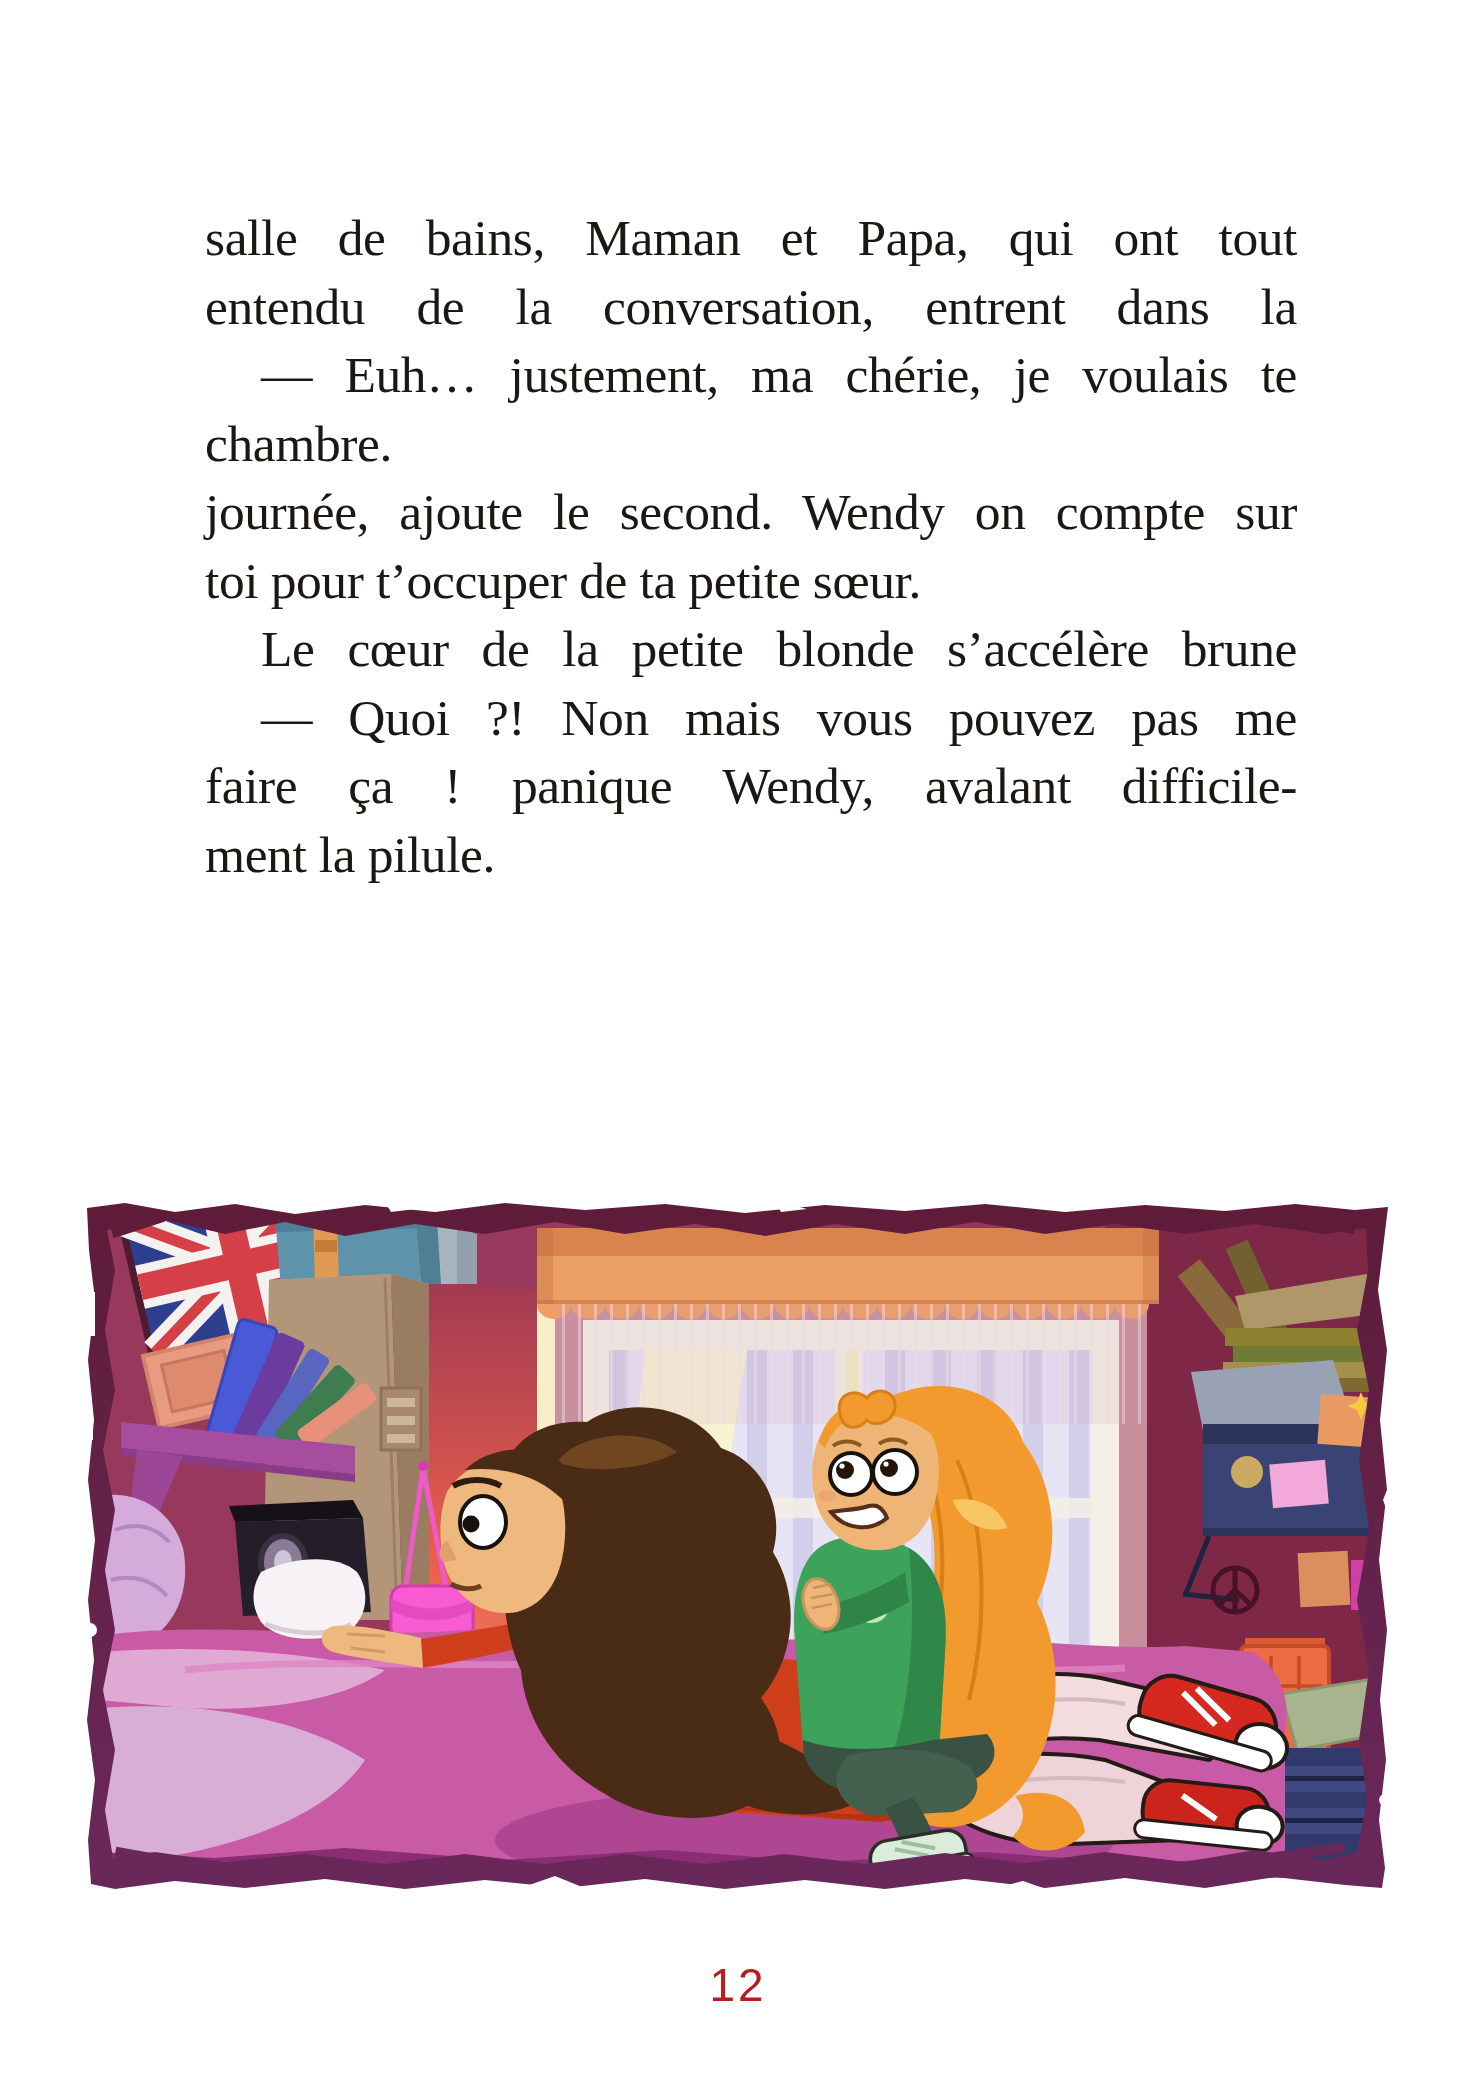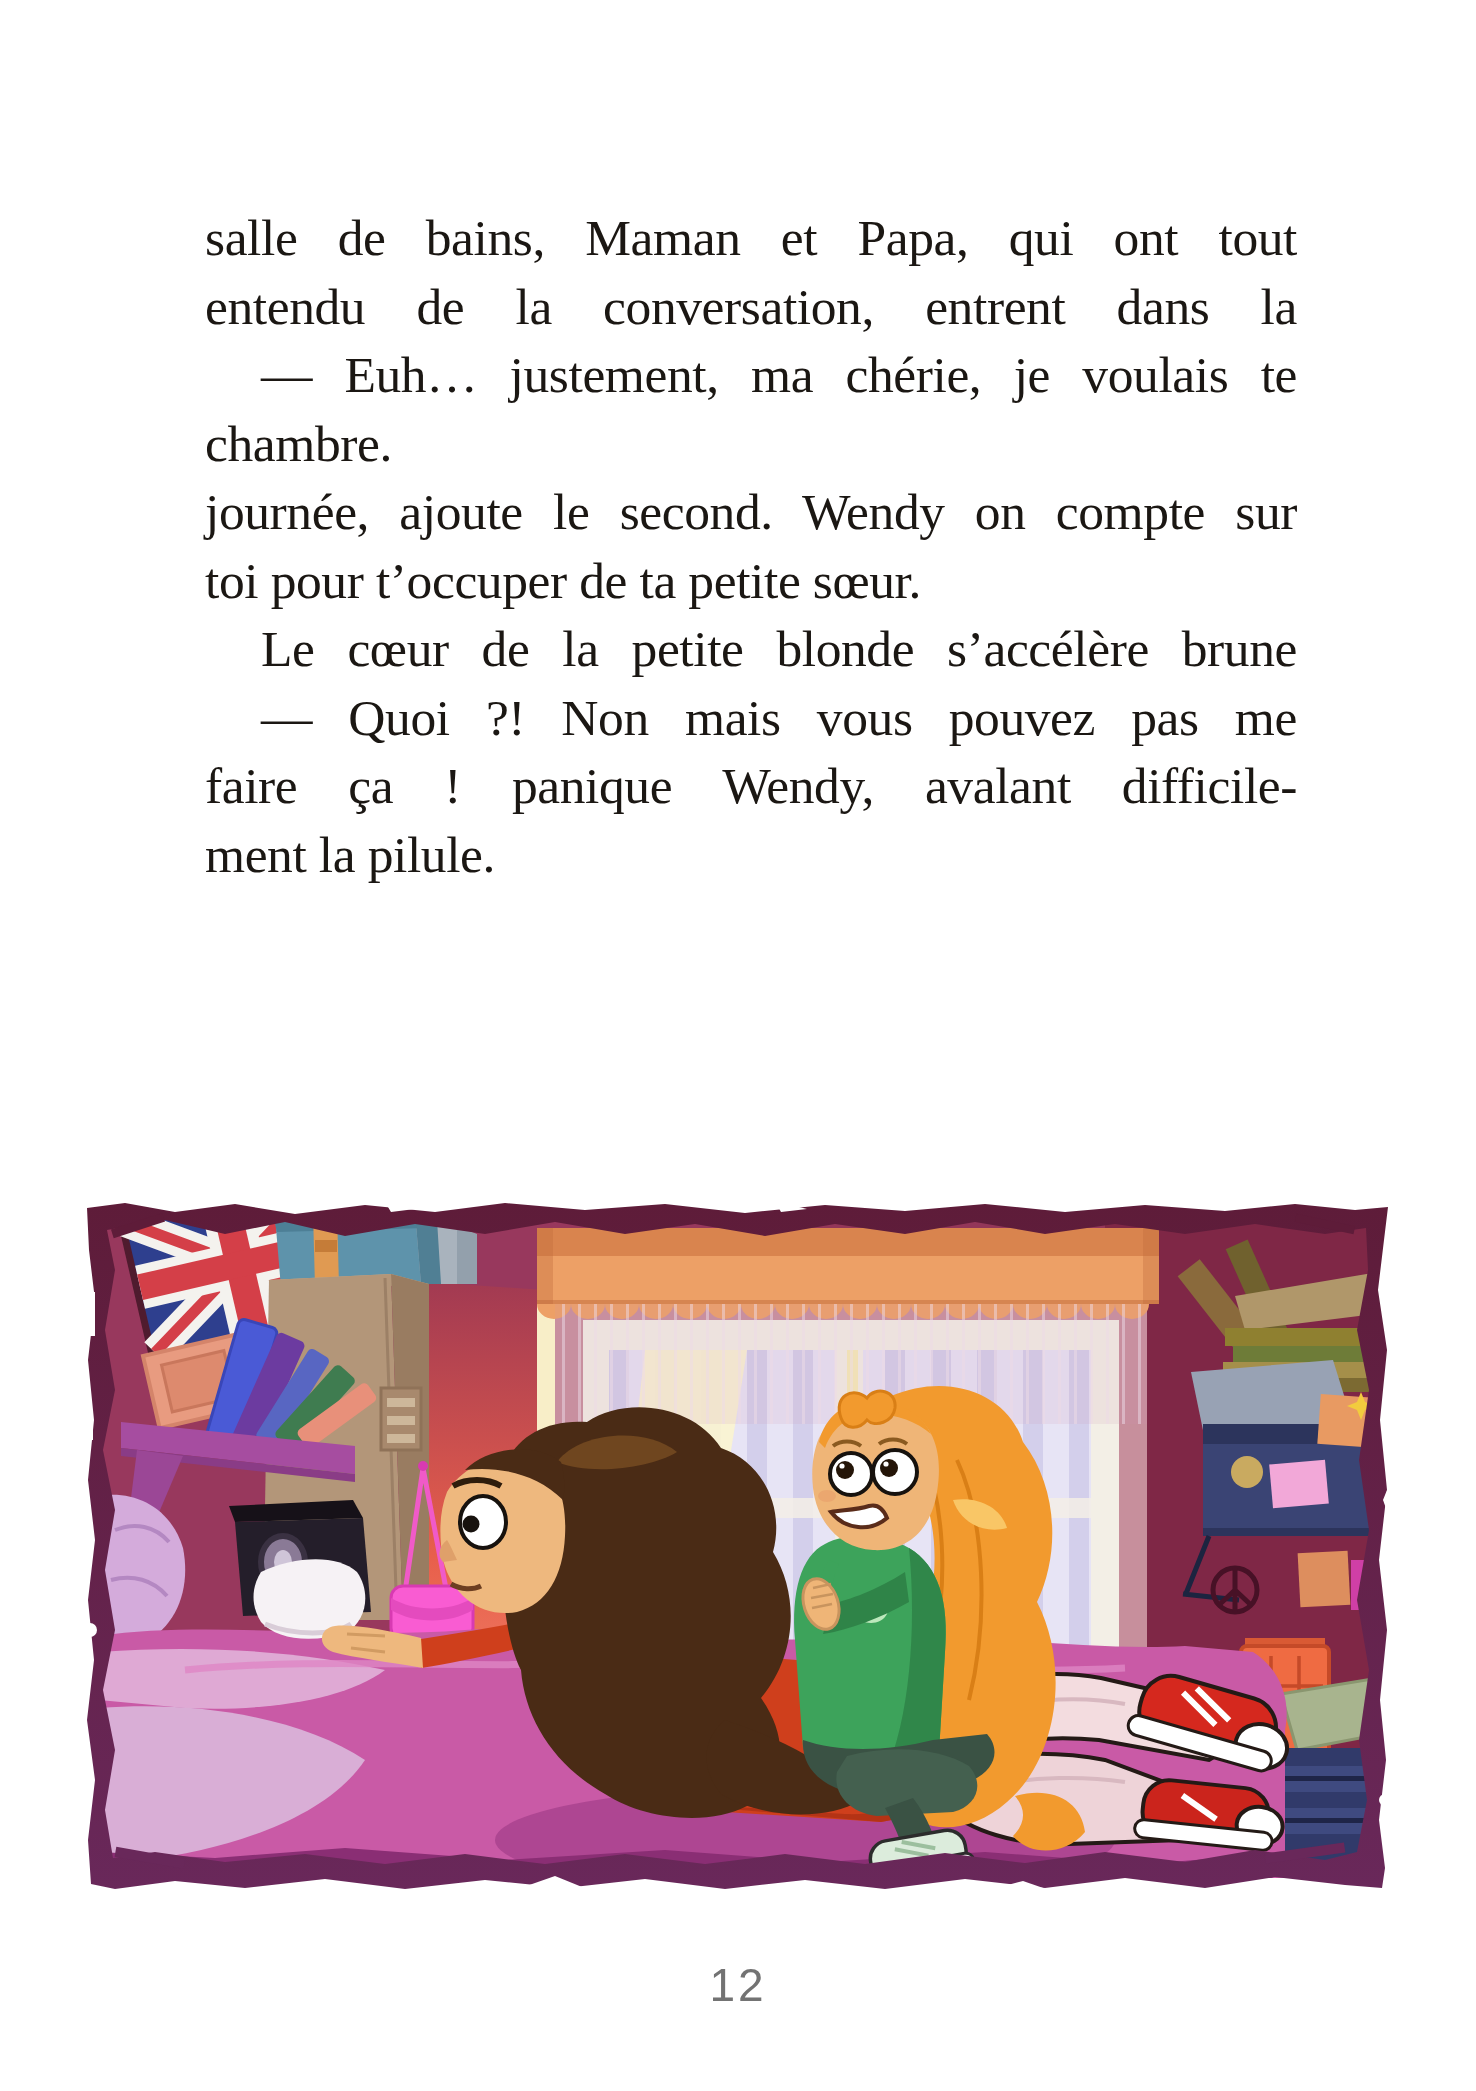--- a/index.html
+++ b/index.html
@@ -6,21 +6,21 @@
   .page{position:relative;width:1476px;height:2091px;background:#ffffff;overflow:hidden;
         font-family:"Liberation Serif", serif;}
   .textblock{position:absolute;left:181px;top:204px;width:1092px;color:#1b1713;margin-left:24px;}
   .line{font-size:51.5px;line-height:68.5px;letter-spacing:-0.4px;
         text-align:justify;text-align-last:justify;white-space:normal;}
   .line.lastline{text-align-last:left;}
   .line.indent{text-indent:56px;}
   .illus{position:absolute;left:85px;top:1200px;width:1306px;height:692px;margin:0;}
   .pagenum{position:absolute;left:0;top:1958px;width:1476px;text-align:center;
            font-family:"Liberation Sans", sans-serif;font-size:46px;font-weight:400;
-           letter-spacing:3px;color:#737373;}
+           letter-spacing:3px;color:#b91c1c;}
 </style>
 </head>
 <body>
 
 <div class="page">
 
   <div class="textblock">
     <div class="line">salle de bains, Maman et Papa, qui ont tout</div>
     <div class="line">entendu de la conversation, entrent dans la</div>
     <div class="line indent">— Euh… justement, ma chérie, je voulais te</div>

